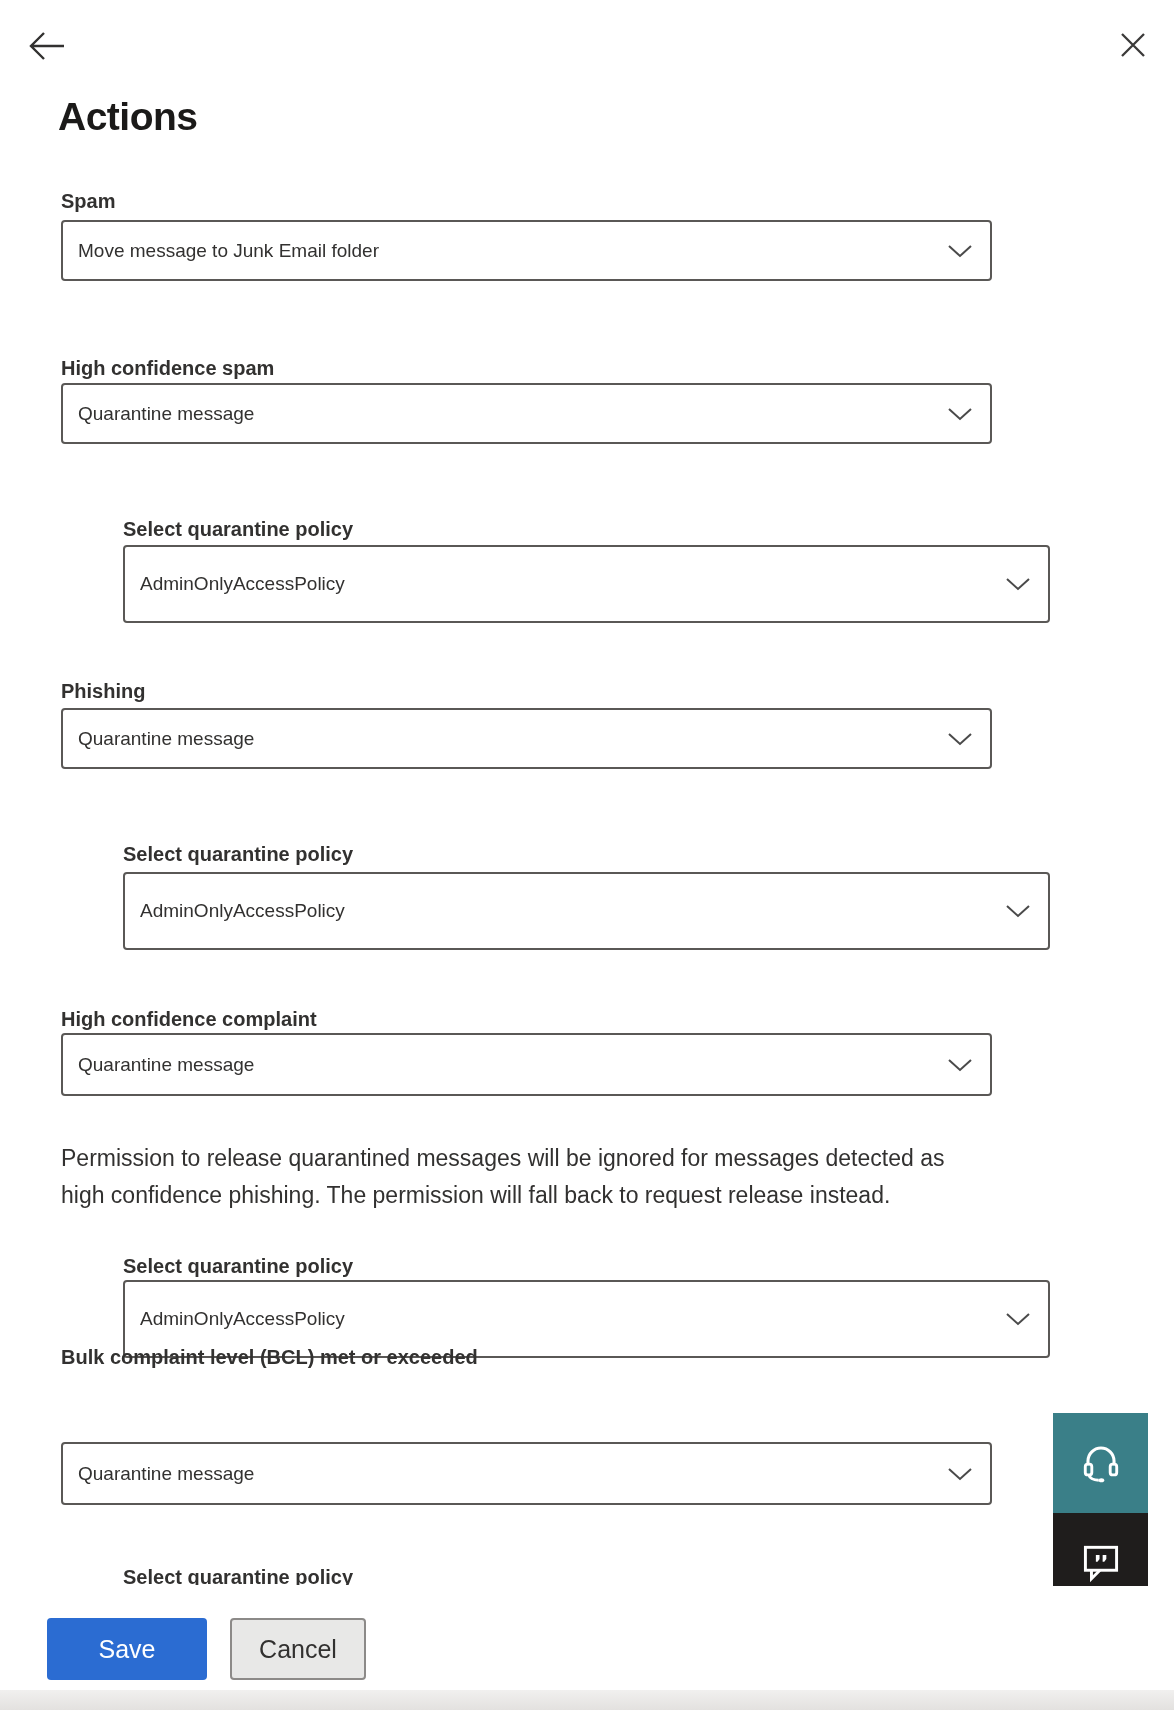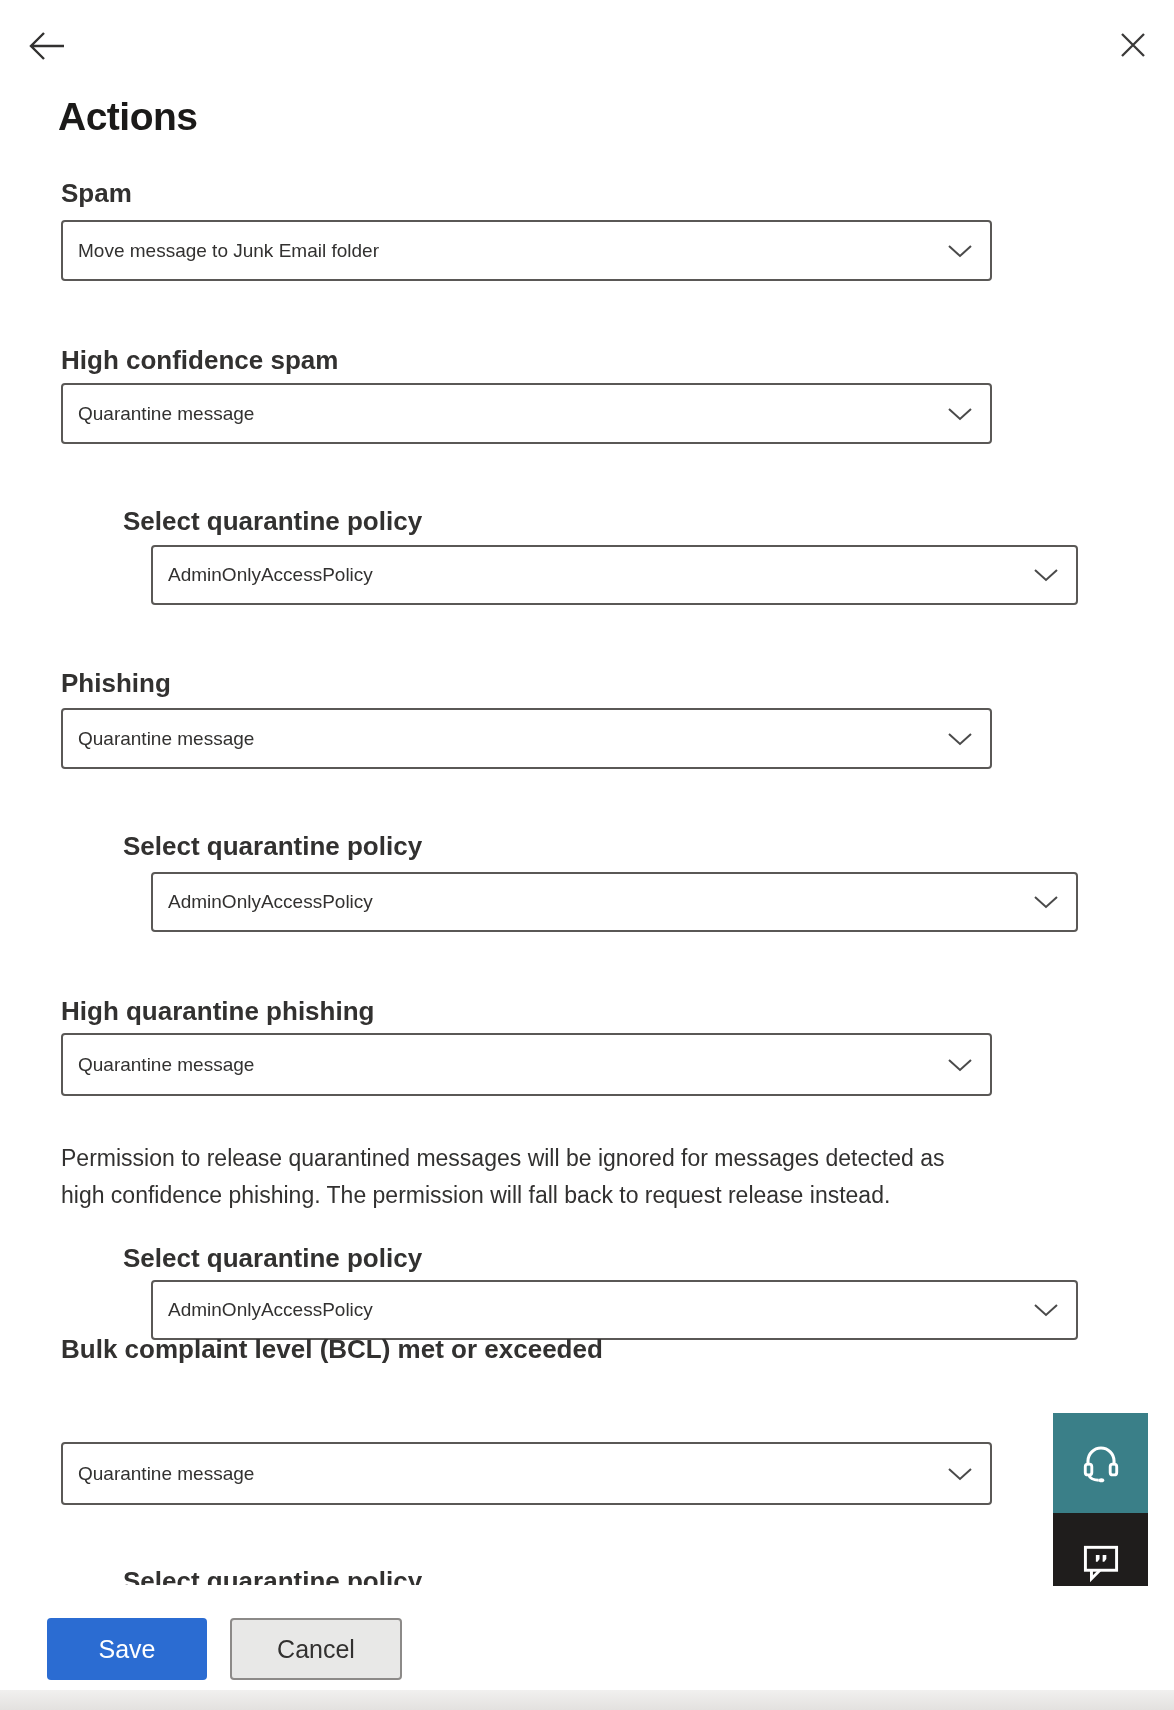--- a/index.html
+++ b/index.html
@@ -27,39 +27,40 @@
     left:58px; top:95px;
     font-size:39px;
     font-weight:700;
     color:#1b1a19;
     letter-spacing:-0.5px;
     text-align:right;
   }
 
   .flabel {
     position:absolute;
-    font-size:26px;
+    font-size:20px;
     font-weight:600;
     color:#323130;
     white-space:nowrap;
+    margin-top:12px;
   }
 
   .combo {
     position:absolute;
     width:931px;
     height:61px;
     background:#ffffff;
     border:2px solid #5a5856;
     border-radius:4px;
     display:flex;
     align-items:center;
     padding:0 60px 0 15px;
     cursor:pointer;
   }
-  .combo.indent { width:927px; height:60px;margin-left:28px; }
+  .combo.indent { width:927px; height:78px; }
   .combo-text {
     font-size:19px;
     font-weight:400;
     color:#323130;
     white-space:nowrap;
     overflow:hidden;
   }
   .chev {
     position:absolute;
     right:17px;
@@ -121,21 +122,21 @@
   }
   .save-btn {
     left:47px;
     width:160px;
     background:#2b6cd2;
     border:none;
     color:#ffffff;
   }
   .cancel-btn {
     left:230px;
-    width:172px;
+    width:136px;
     background:#e8e8e7;
     border:2px solid #8c8a88;
     color:#323130;
   }
   .bottom-strip {
     position:absolute;
     left:0; top:1690px;
     width:1174px; height:20px;
     background:linear-gradient(#f1f0ef, #e3e1df);
   }
@@ -190,21 +191,21 @@
 </div>
 
 <label class="flabel" style="left:123px;top:831px">Select quarantine policy</label>
 <div class="combo indent" style="left:123px;top:872px">
   <span class="combo-text">AdminOnlyAccessPolicy</span>
   <svg class="chev" viewBox="0 0 26 14">
       <path d="M2 2 L13 12 L24 2"></path>
     </svg>
 </div>
 
-<label class="flabel" style="left:61px;top:996px">High quarantine phishing</label>
+<label class="flabel" style="left:61px;top:996px">High confidence complaint</label>
 <div class="combo" style="left:61px;top:1033px;height:63px">
   <span class="combo-text">Quarantine message</span>
   <svg class="chev" viewBox="0 0 26 14">
       <path d="M2 2 L13 12 L24 2"></path>
     </svg>
 </div>
 
 <div class="note">
   <span>Permission to release quarantined messages will be ignored for messages detected as</span>
   <span>high confidence phishing. The permission will fall back to request release instead.</span>

